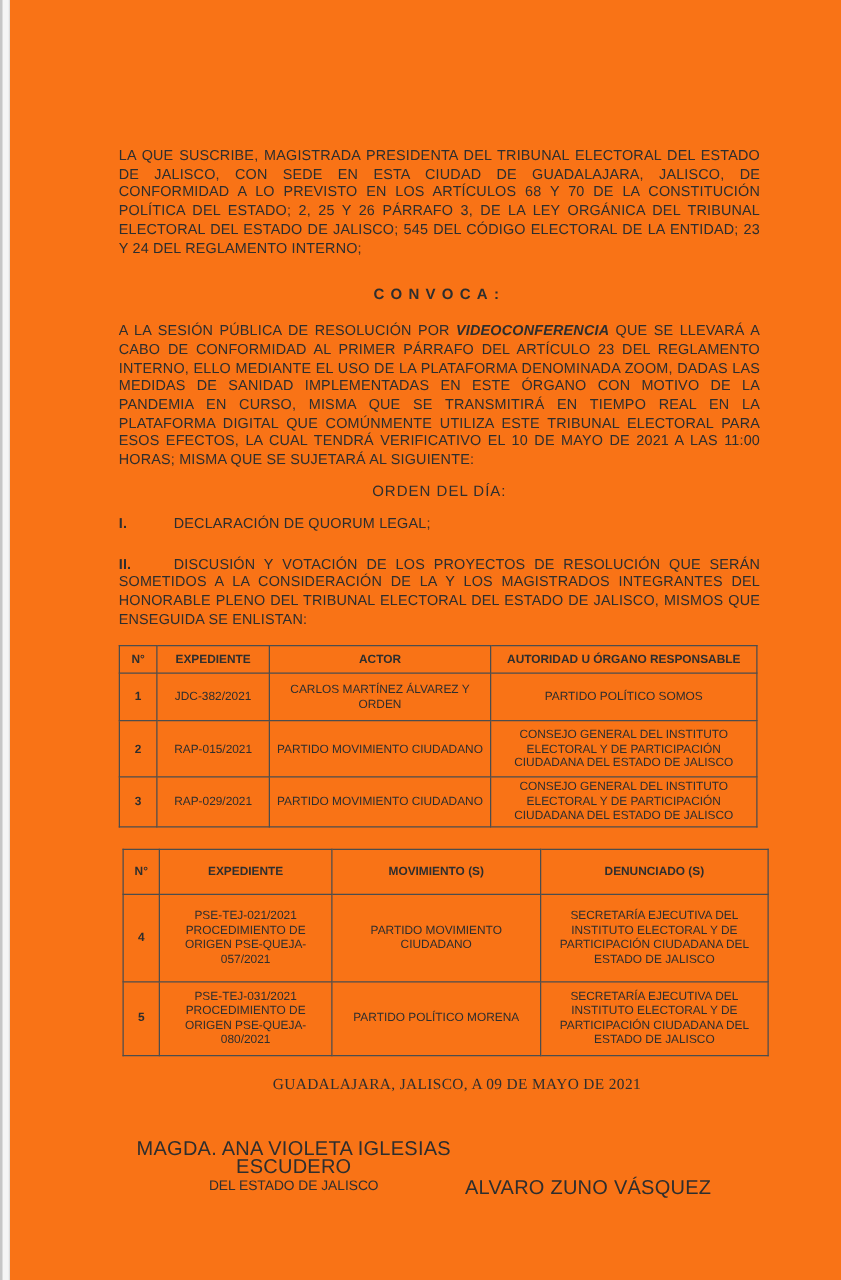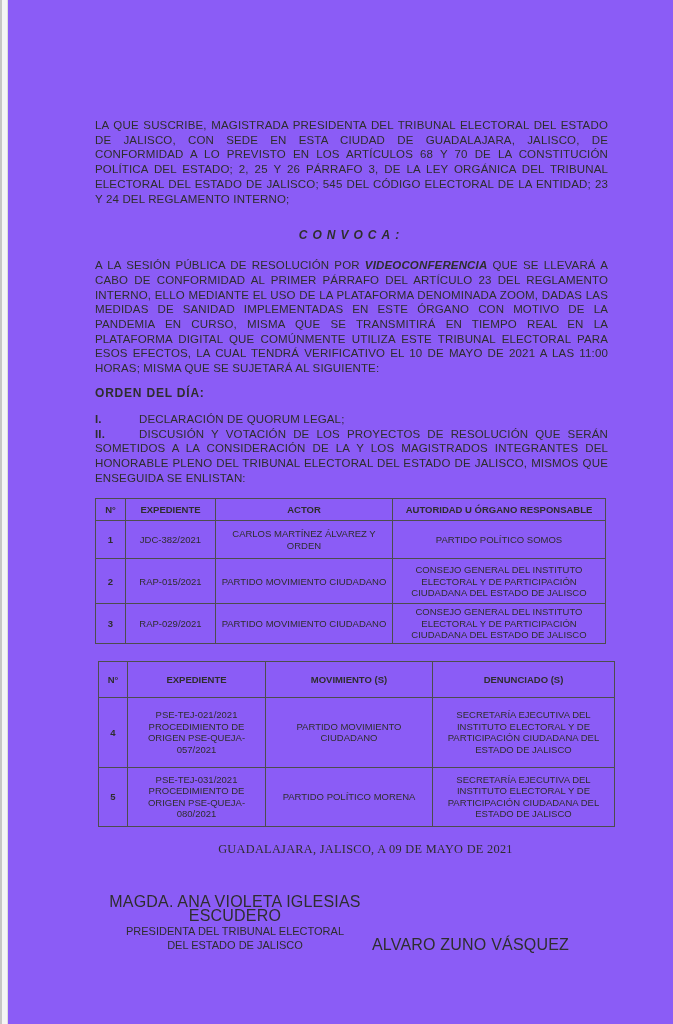--- a/index.html
+++ b/index.html
@@ -12,21 +12,21 @@
     height: 1024px;
     position: relative;
     overflow: hidden;
     font-family: "Liberation Sans", sans-serif;
     color: #2e2e2e;
     -webkit-font-smoothing: antialiased;
   }
   .page {
     position: absolute;
     inset: 0;
-    background: #8b5cf6;
+    background: #f97316;
   }
   .left-edge {
     position: absolute;
     left: 0;
     top: 0;
     bottom: 0;
     width: 5px;
     background: #f5f5f5;
     border-left: 2px solid #c6c6c6;
     border-right: 1px solid #dedede;
@@ -45,31 +45,30 @@
   }
   .justify { text-align: justify; }
   .bold { font-weight: bold; font-style: italic; }
   .italic { }
   .convoca {
     margin: 22px 0 16px 0;
     text-align: center;
     font-size: 12px;
     font-weight: bold;
     letter-spacing: 5px;
-    font-style: italic;
   }
   .orden {
     margin: 10px 0 0 0;
-    text-align: left;
+    text-align: center;
     font-size: 12px;
-    font-weight: bold;
+    font-weight: normal;
     letter-spacing: 0.8px;
   }
   .item { margin-top: 12px; }
-  .item + .item { margin-top: 0; }
+  .item + .item { margin-top: 18px; }
   .numeral {
     display: inline-block;
     width: 44px;
     font-weight: bold;
   }
   table {
     border-collapse: collapse;
     table-layout: fixed;
     font-size: 9.5px;
     line-height: 11.5px;
@@ -119,21 +118,21 @@
   .sig-left {
     position: absolute;
     left: 0;
     top: 0;
     width: 280px;
     text-align: center;
   }
   .sig-right {
     position: absolute;
     right: 20px;
-    top: 43px;
+    top: 31px;
     width: 235px;
     text-align: center;
   }
   .sig-name {
     font-weight: normal;
     font-size: 16px;
     letter-spacing: 0.2px;
   }
 </style>
 </head>
@@ -222,21 +221,20 @@
           <td>SECRETARÍA EJECUTIVA DEL INSTITUTO ELECTORAL Y DE PARTICIPACIÓN CIUDADANA DEL ESTADO DE JALISCO</td>
         </tr>
       </tbody>
     </table>
 
     <p class="date-line">GUADALAJARA, JALISCO, A 09 DE MAYO DE 2021</p>
 
     <div class="sigs">
       <div class="sig-left">
         <div class="sig-name">MAGDA. ANA VIOLETA IGLESIAS ESCUDERO</div>
-        <div>PRESIDENTA DEL TRIBUNAL ELECTORAL</div>
         <div>DEL ESTADO DE JALISCO</div>
       </div>
       <div class="sig-right">
         <div class="sig-name">ALVARO ZUNO VÁSQUEZ</div>
       </div>
     </div>
 
   </div>
 </div>
 

